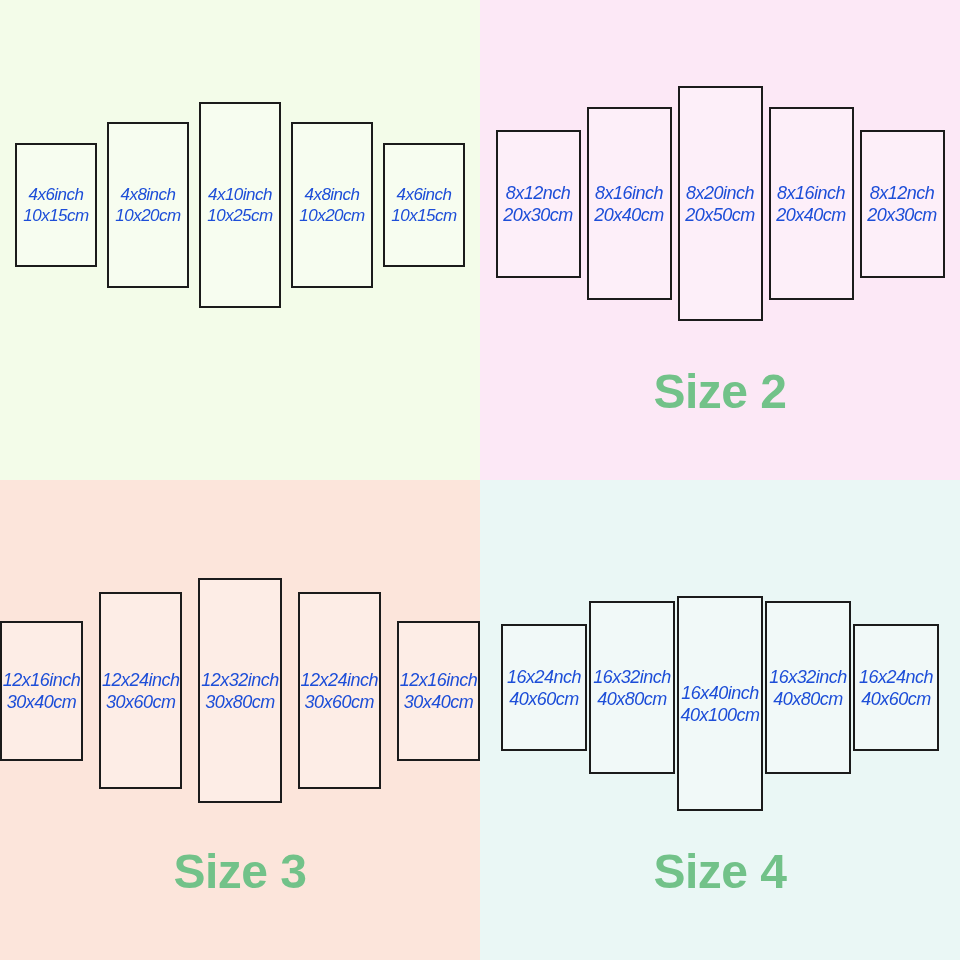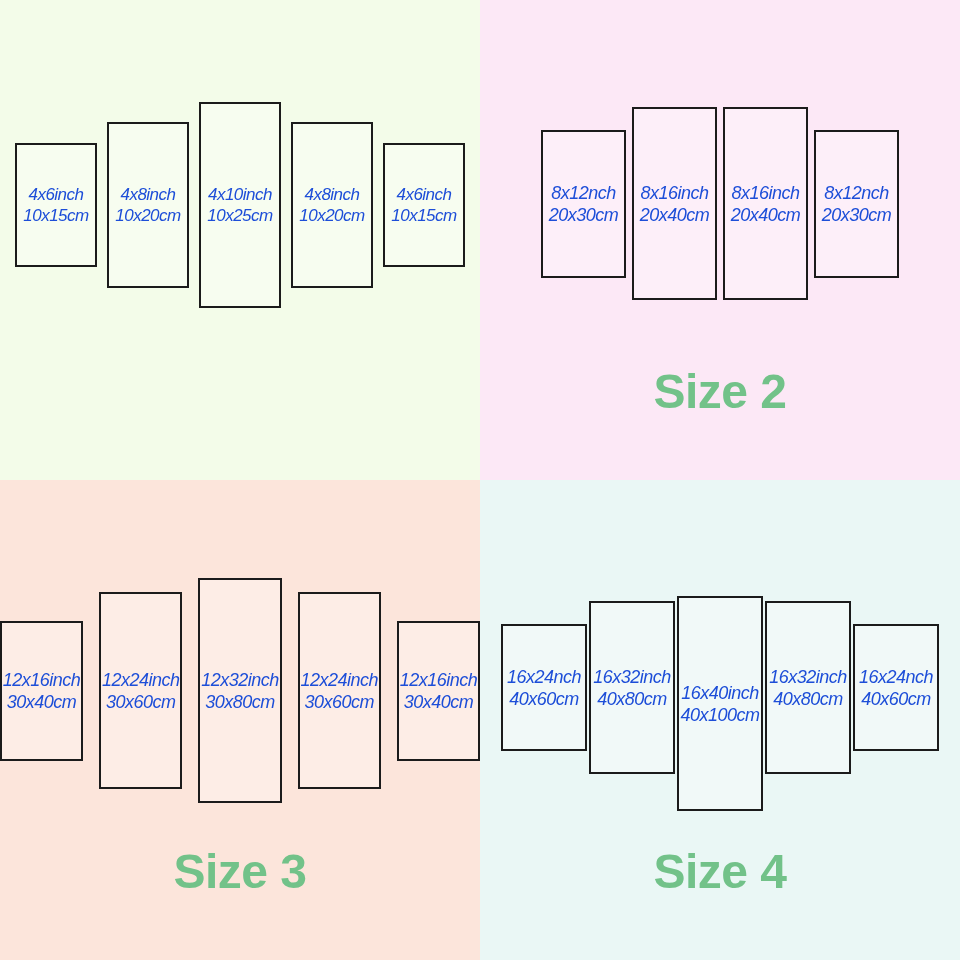--- a/index.html
+++ b/index.html
@@ -137,20 +137,26 @@
           <span>8x12nch</span>
           <span>20x30cm</span>
         </div>
       </div>
       <div class="panel h-mid">
         <div class="panel-label">
           <span>8x16inch</span>
           <span>20x40cm</span>
         </div>
       </div>
+      <div class="panel h-center">
+        <div class="panel-label">
+          <span>8x20inch</span>
+          <span>20x50cm</span>
+        </div>
+      </div>
       <div class="panel h-mid">
         <div class="panel-label">
           <span>8x16inch</span>
           <span>20x40cm</span>
         </div>
       </div>
       <div class="panel h-side">
         <div class="panel-label">
           <span>8x12nch</span>
           <span>20x30cm</span>

